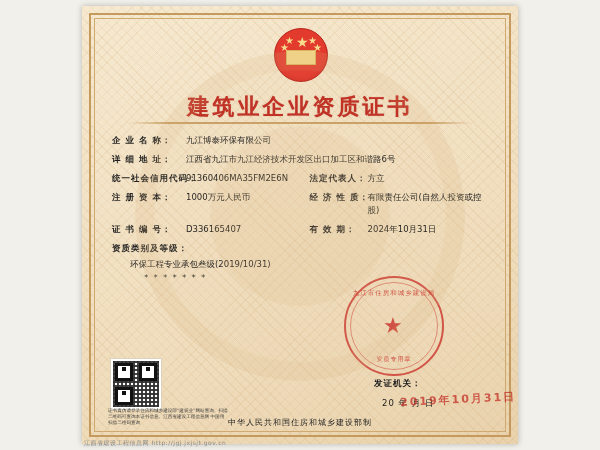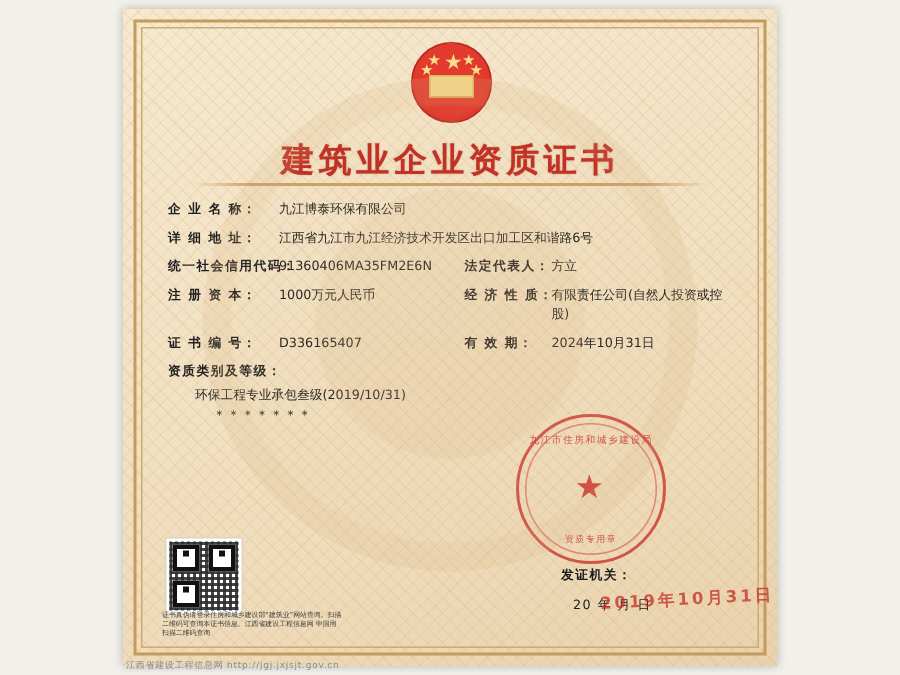--- a/index.html
+++ b/index.html
@@ -259,20 +259,21 @@
       <div class="ring"></div>
       <div class="ring2"></div>
       <div class="top-text">九江市住房和城乡建设局</div>
       <div class="sstar">★</div>
       <div class="bot-text">资质专用章</div>
     </div>
 
     <div class="issuer">发证机关：</div>
     <div class="issue-date">20  年   月   日</div>
     <div class="date-stamp">2019年10月31日</div>
+    <div class="ministry">中华人民共和国住房和城乡建设部制</div>
 
     <div class="qr">
       <div class="grid"></div>
       <div class="eye e1">
           <i></i>
         </div>
       <div class="eye e2">
           <i></i>
         </div>
       <div class="eye e3">

